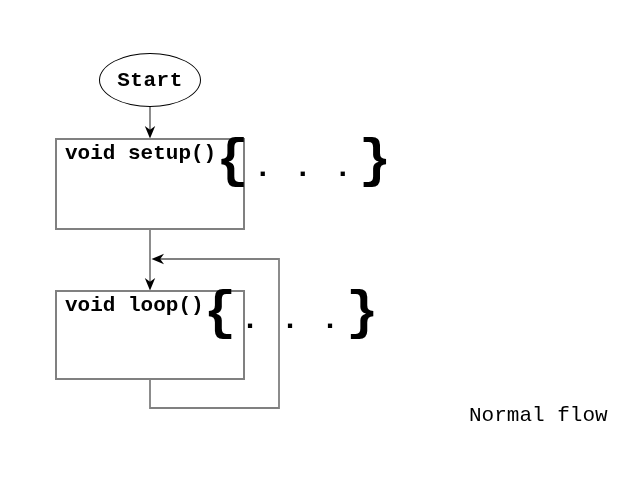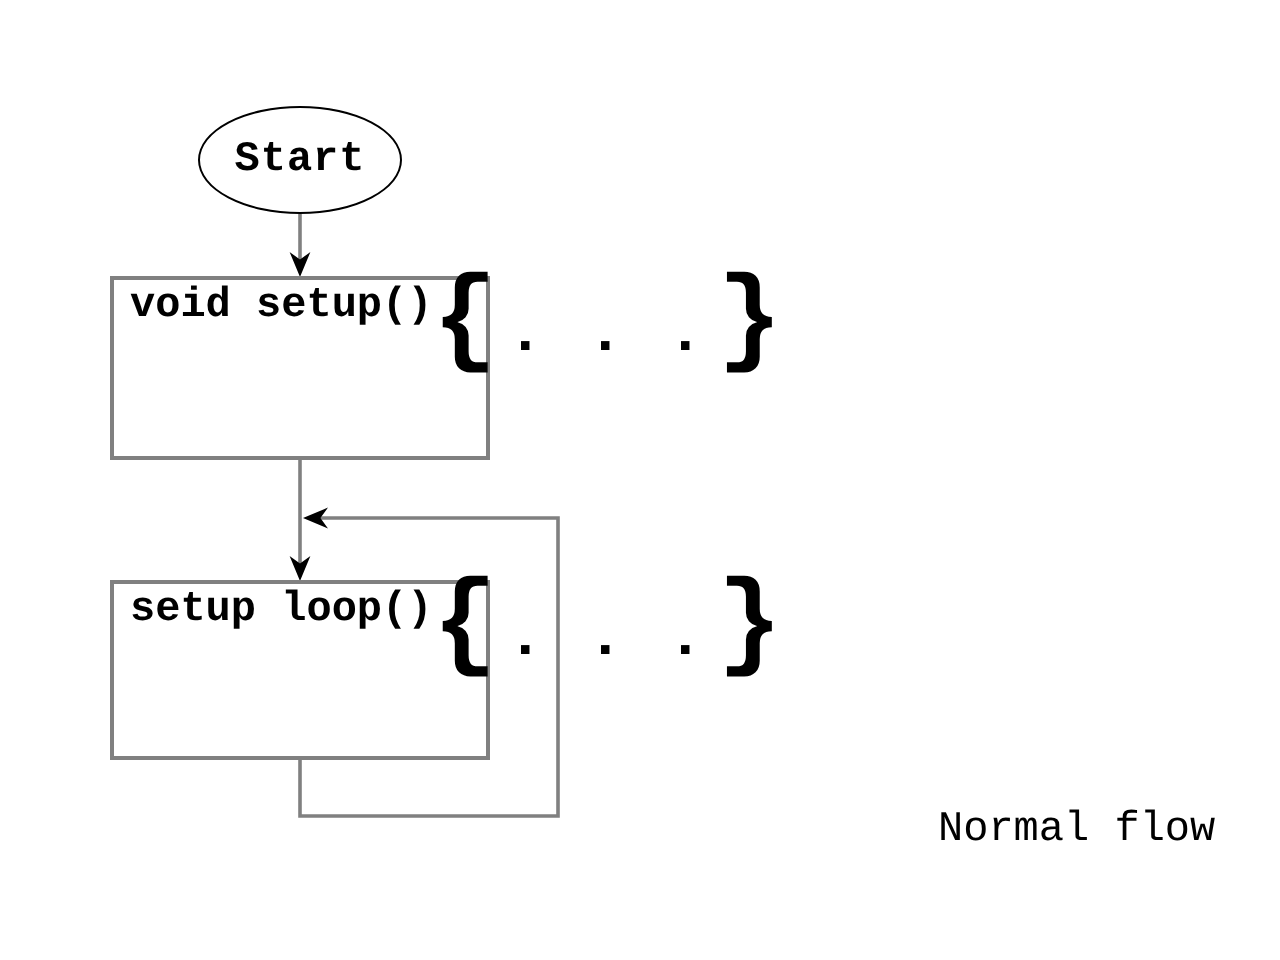--- a/index.html
+++ b/index.html
@@ -120,21 +120,21 @@
   </div>
 
   <div class="proc-box setup">
     <div class="proc-title">void setup()</div>
     <div class="brace-row">
       <span class="brace">{</span><span class="dots">. . .</span><span class="brace">}</span>
     </div>
   </div>
 
   <div class="proc-box loop">
-    <div class="proc-title">setup loop()</div>
+    <div class="proc-title">void loop()</div>
     <div class="brace-row">
       <span class="brace">{</span><span class="dots">. . .</span><span class="brace">}</span>
     </div>
   </div>
 
   <div class="caption">Normal flow</div>
 
 </div>
 
 </body></html>

